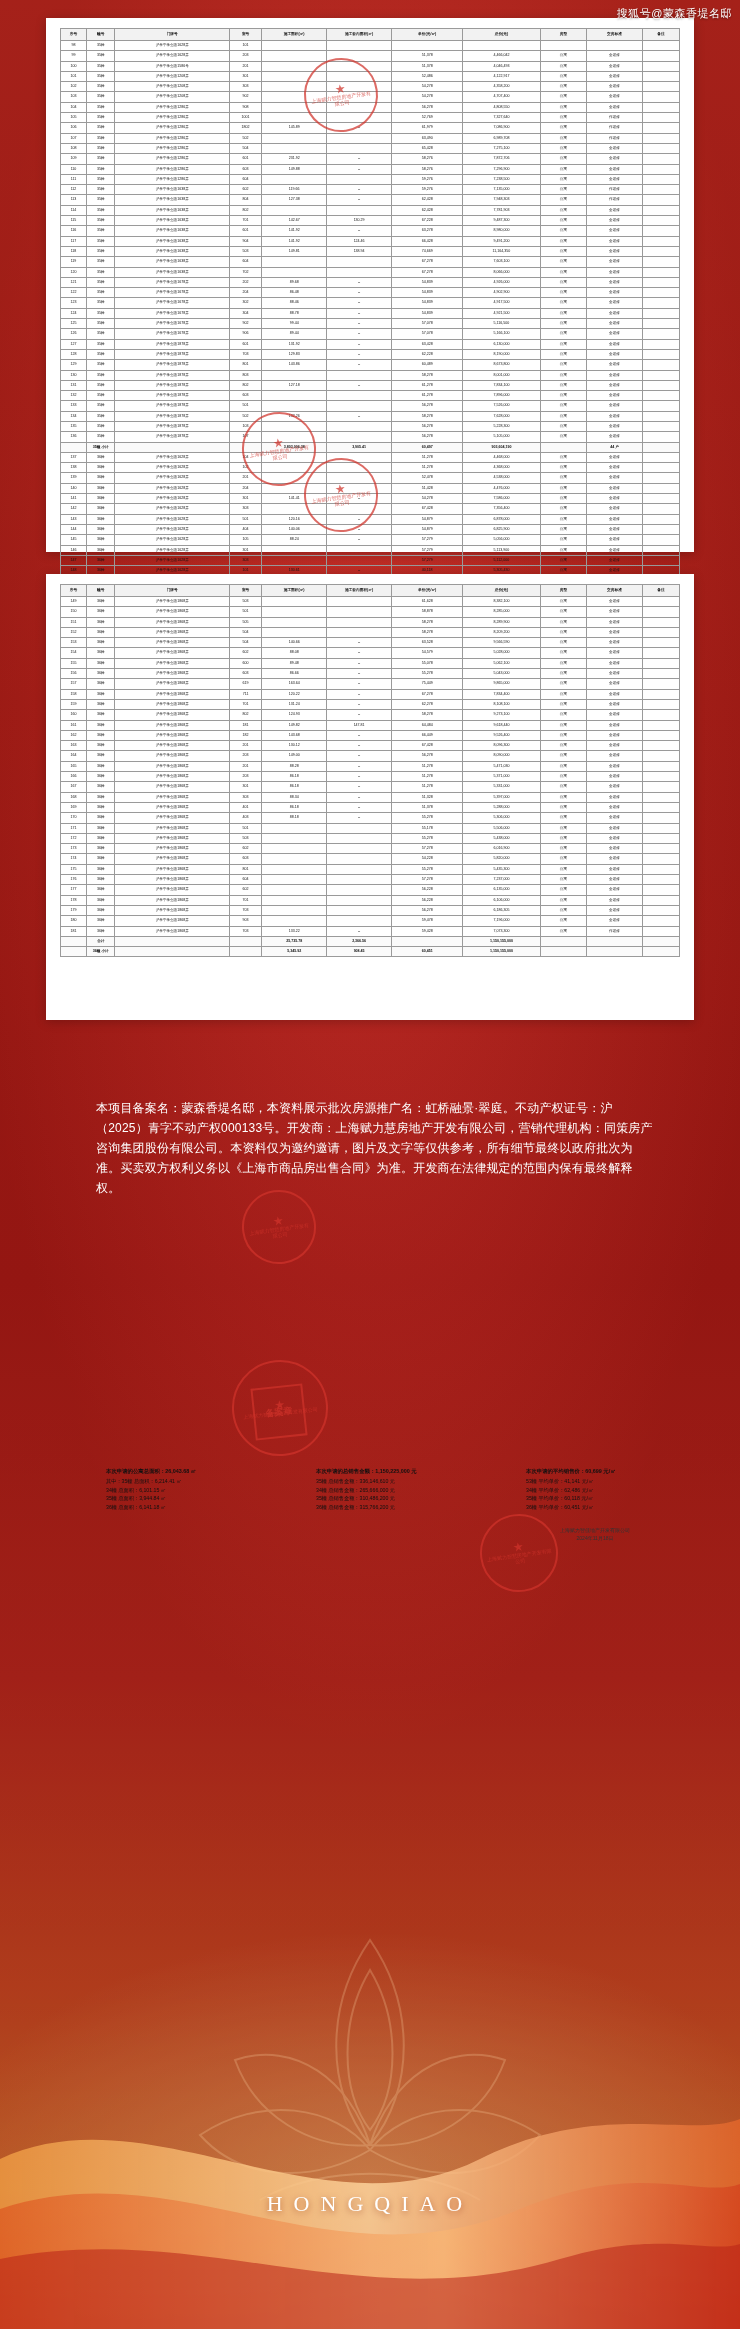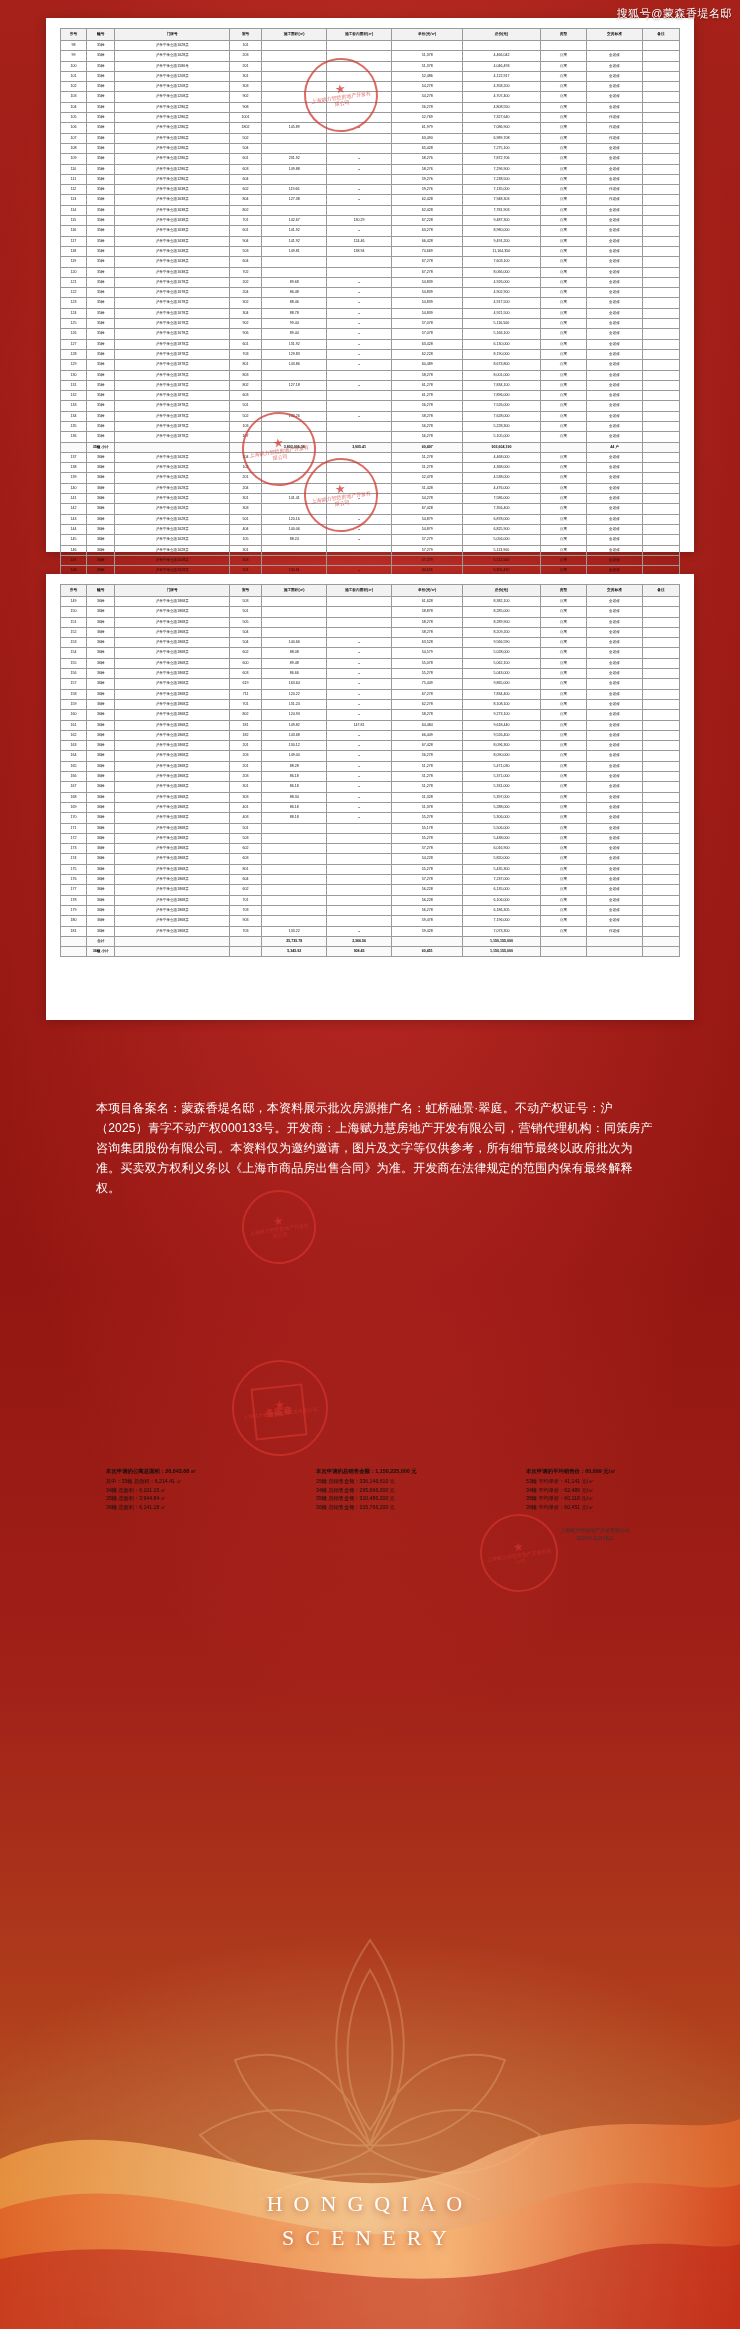--- a/index.html
+++ b/index.html
@@ -1445,14 +1445,13 @@
   <div class="sign">
     <div>上海赋力智佳地产开发有限公司</div>
     <div>2024年11月18日</div>
   </div>
 </div>
 
 <div class="disclaimer">本项目备案名：蒙森香堤名邸，本资料展示批次房源推广名：虹桥融景·翠庭。不动产权证号：沪（2025）青字不动产权000133号。开发商：上海赋力慧房地产开发有限公司，营销代理机构：同策房产咨询集团股份有限公司。本资料仅为邀约邀请，图片及文字等仅供参考，所有细节最终以政府批次为准。买卖双方权利义务以《上海市商品房出售合同》为准。开发商在法律规定的范围内保有最终解释权。</div>
 
 <div class="wordmark">
   <div class="l1">HONGQIAO</div>
-  <div class="l2">SCENERY</div>
 </div>
 
 </body></html>

